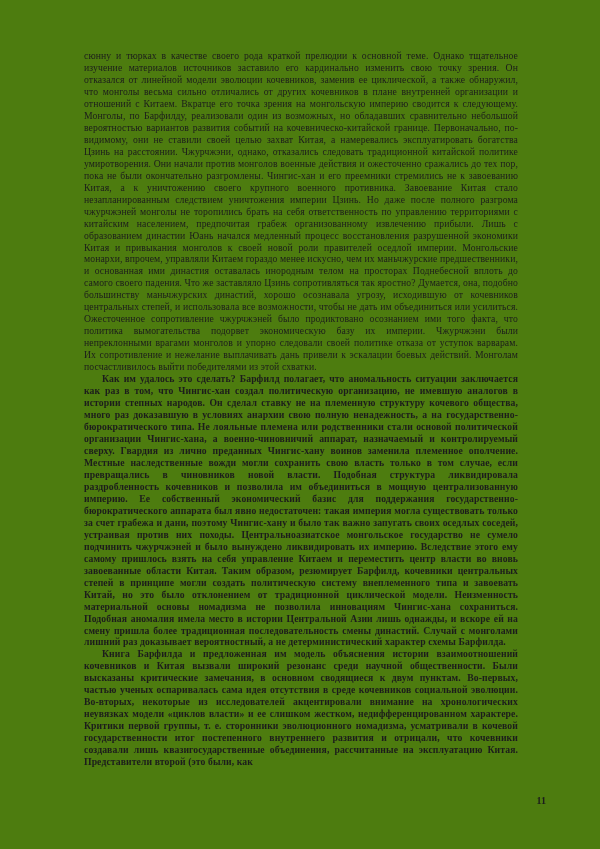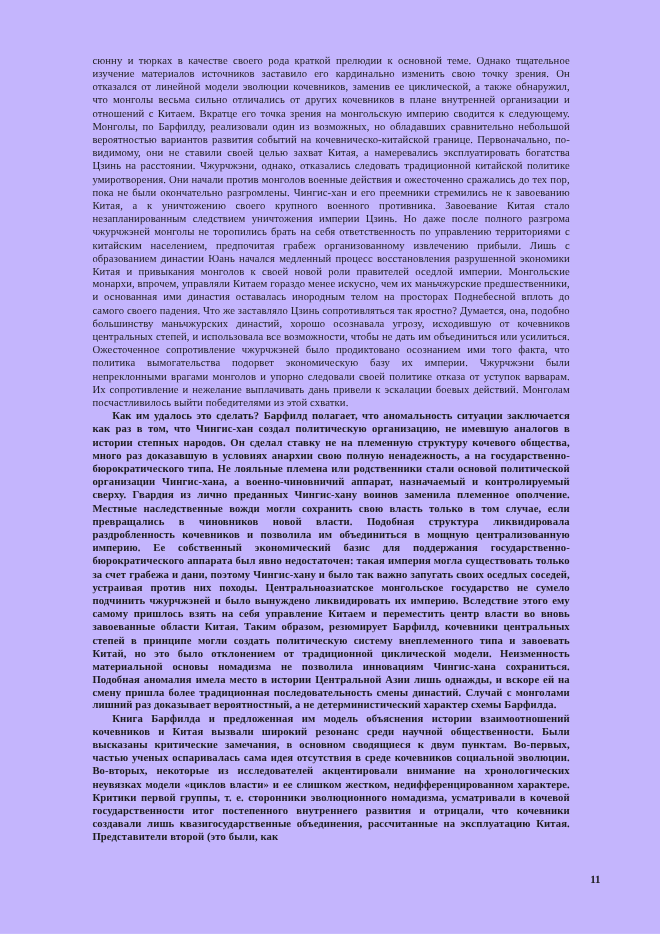--- a/index.html
+++ b/index.html
@@ -4,21 +4,21 @@
 <style>
   html, body {
     margin: 0;
     padding: 0;
     background: #ffffff;
   }
   .page {
     position: relative;
     width: 600px;
     height: 849px;
-    background: #c4b5fd;
+    background: #4d7c0f;
     font-family: "Liberation Serif", serif;
     color: #1c1c1c;
     overflow: hidden;
   }
   .text-block {
     position: absolute;
     left: 84px;
     top: 50px;
     width: 434px;
     font-size: 9.7px;

